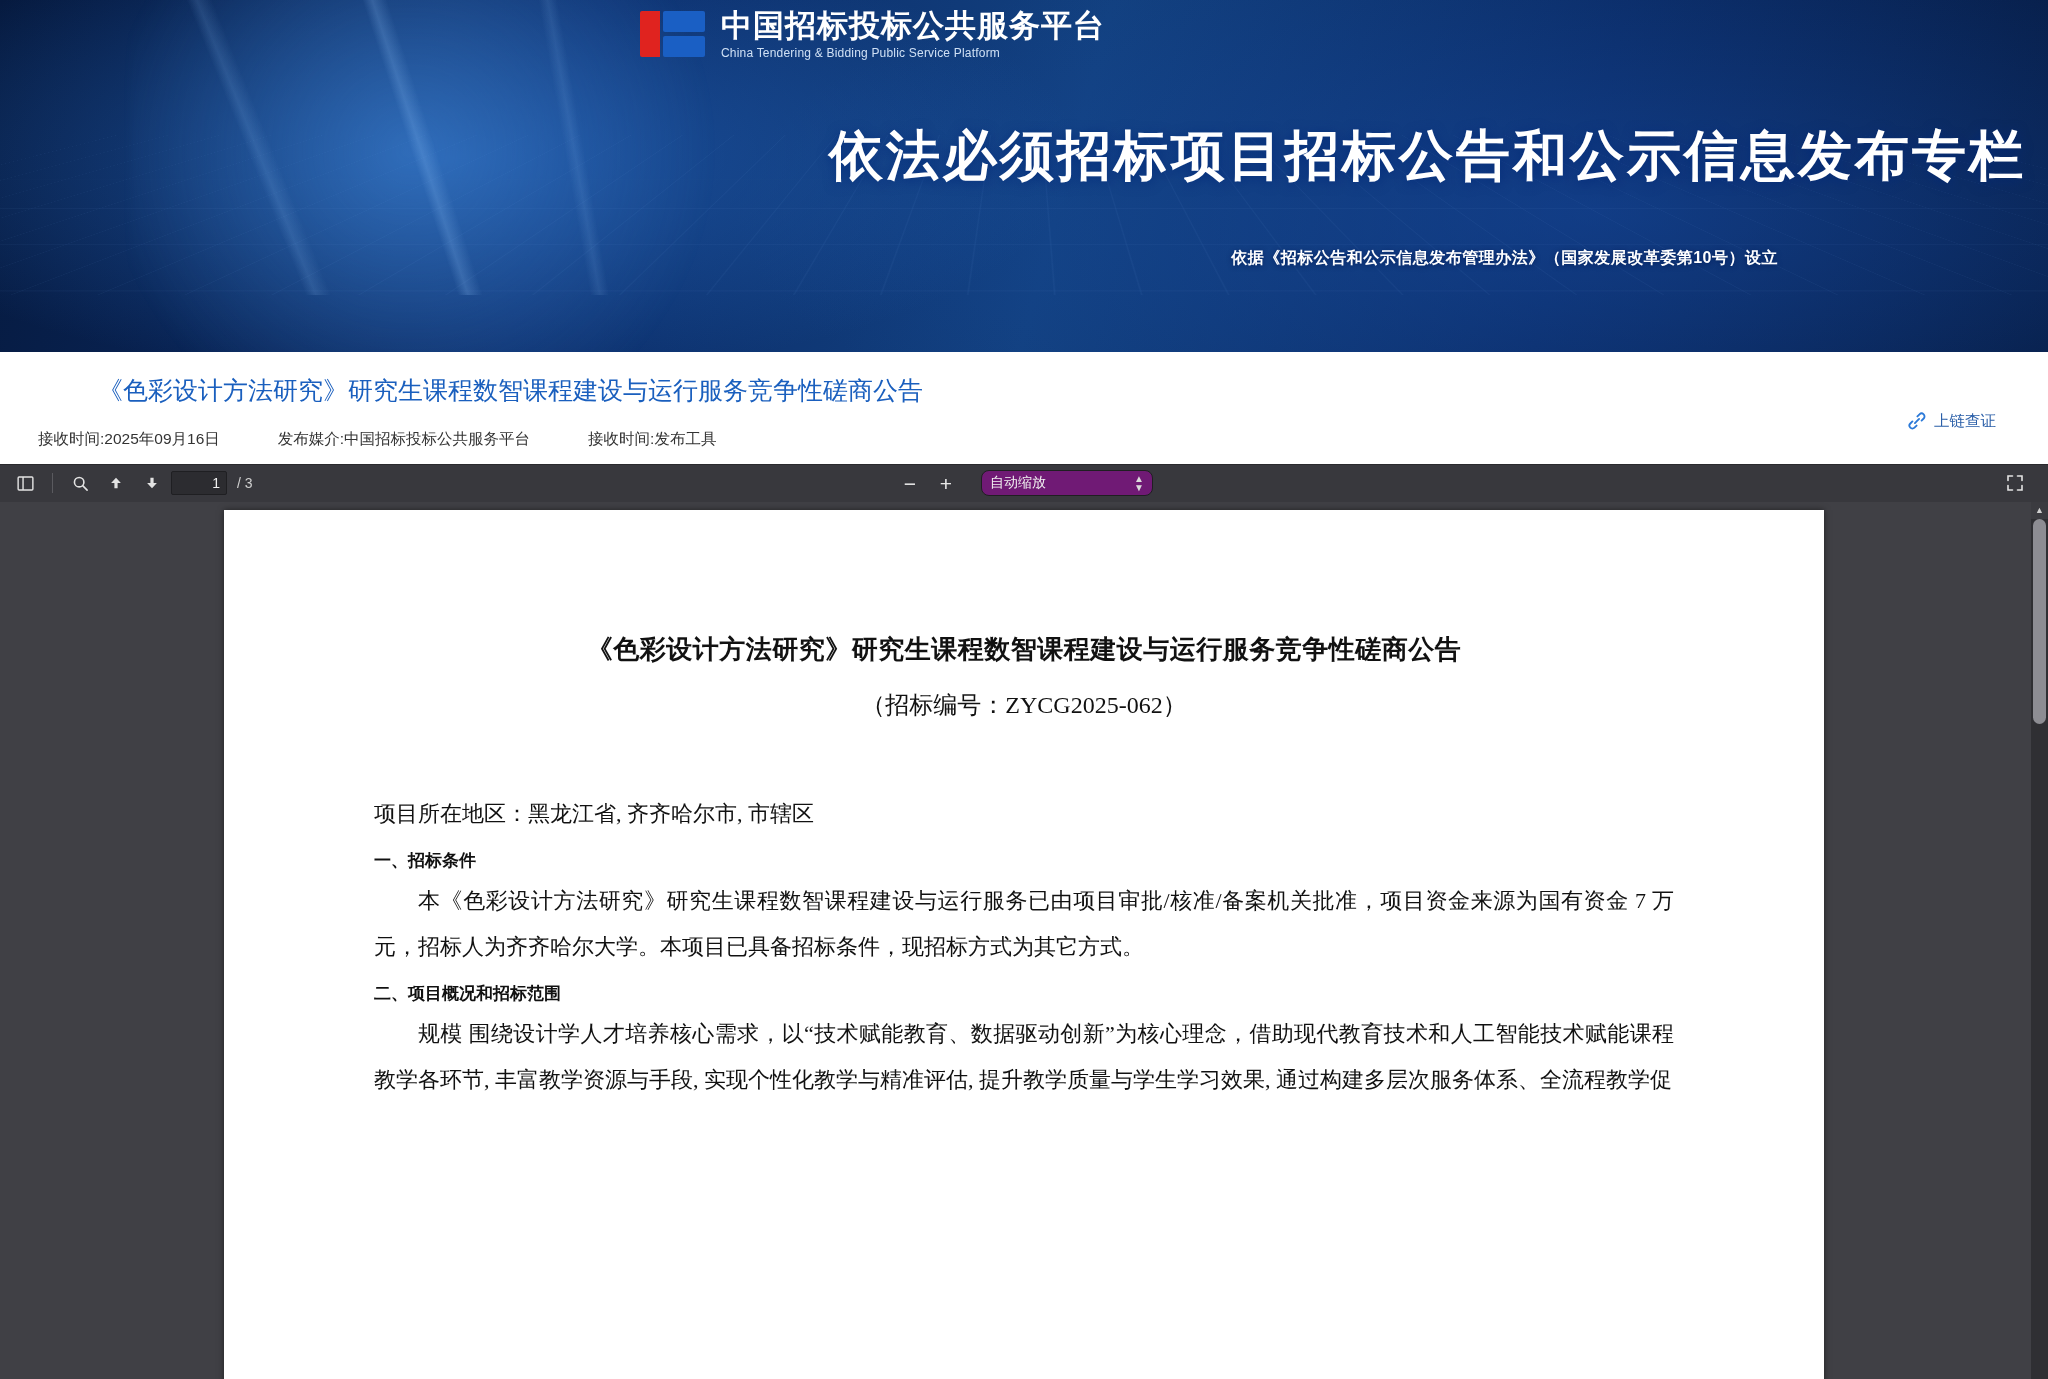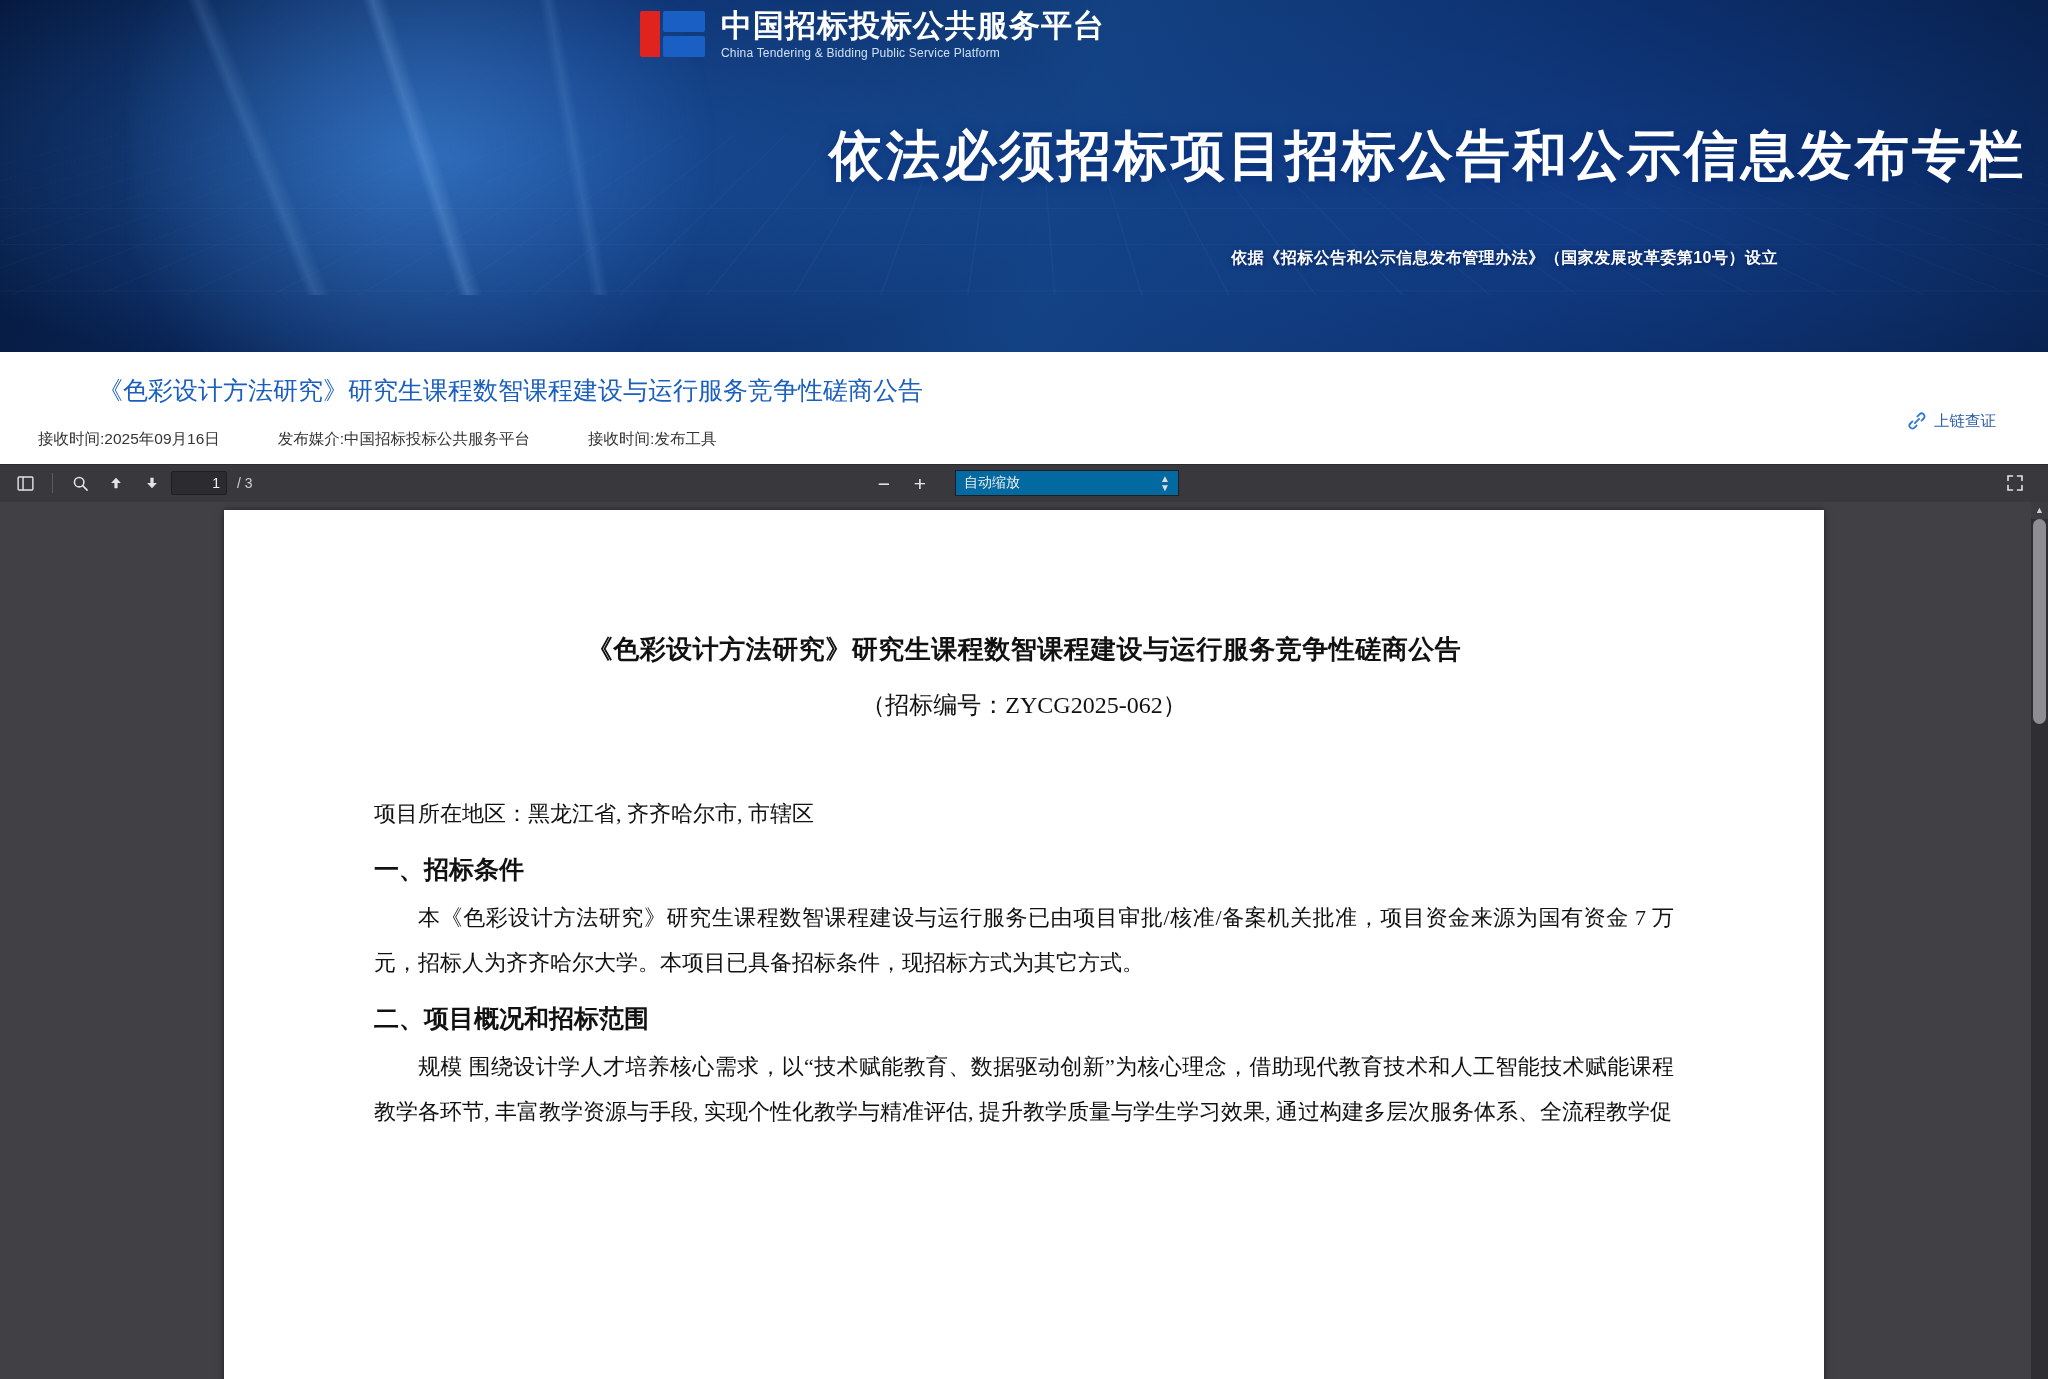--- a/index.html
+++ b/index.html
@@ -129,22 +129,22 @@
   .page-total { font-size: 14px; color: #d0d0d0; margin-left: 8px; }
   .tb-center {
     position: absolute; left: 50%; transform: translateX(-50%);
     display: flex; align-items: center; gap: 6px;
   }
   .zoom-btn {
     width: 30px; height: 26px; display: flex; align-items: center; justify-content: center;
     font-size: 21px; color: #e8e8e8; line-height: 1;
   }
   .zoom-select {
-    margin-left: 14px; width: 224px; height: 26px;
-    background: #0369a1; border: 1px solid #1f1f22; border-radius: 0;
+    margin-left: 14px; width: 172px; height: 26px;
+    background: #701a75; border: 1px solid #1f1f22; border-radius: 8px;
     color: #f0f0f0; font-size: 14px; padding: 0 8px;
     display: flex; align-items: center; justify-content: space-between;
     font-family: "Liberation Sans", sans-serif;
   }
   .select-arrows { font-size: 10px; line-height: 0.9; color: #dcdcdc; text-align: center; }
   .tb-right { position: absolute; right: 16px; display: flex; align-items: center; }
 
   
   .pdf-area {
     width: 2048px; height: 1046px;
@@ -163,21 +163,21 @@
   .doc-title {
     text-align: center; font-size: 26px; font-weight: bold;
     letter-spacing: 0.5px; line-height: 1.5;
   }
   .doc-subtitle {
     text-align: center; font-size: 24px; margin-top: 20px;
     font-family: "Liberation Serif", serif;
   }
   .doc-body { margin-top: 70px; font-size: 22px; line-height: 2.05; }
   .doc-line { }
-  .doc-h { font-weight: bold; font-size: 25px; margin-top: 8px; }
+  .doc-h { font-weight: bold; font-size: 17px; margin-top: 8px; }
   .doc-p { text-indent: 2em; text-align: justify; }
   .scrollbar-track {
     position: absolute; right: 0; top: 0; width: 17px; height: 1046px;
     background: #2f2f33;
   }
   .scrollbar-up, .scrollbar-dn {
     width: 17px; height: 17px; background: #3b3b40;
     color: #cfcfcf; font-size: 9px; display: flex; align-items: center; justify-content: center;
   }
   .scrollbar-thumb {

